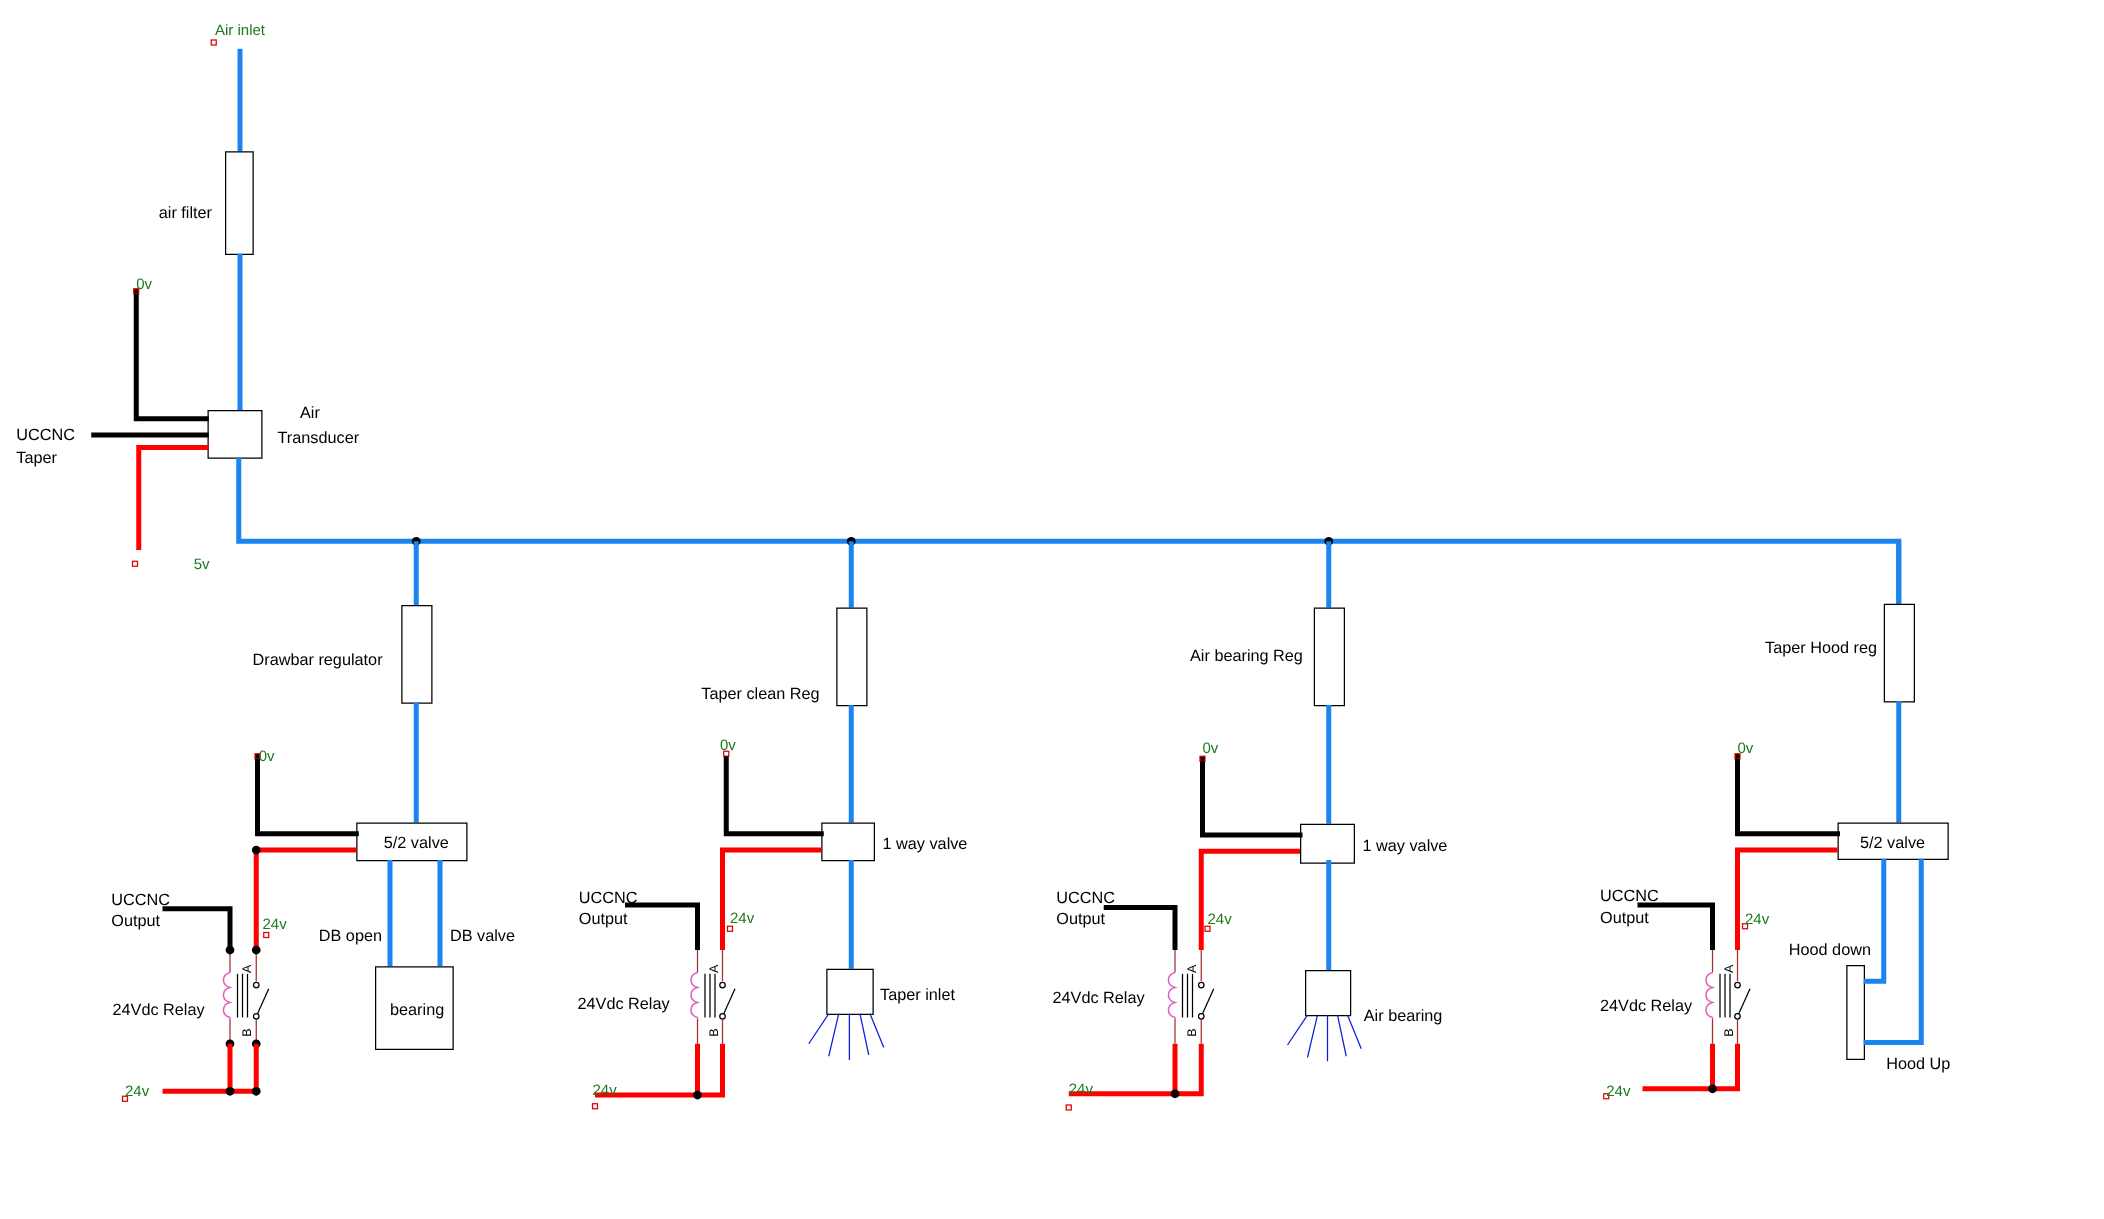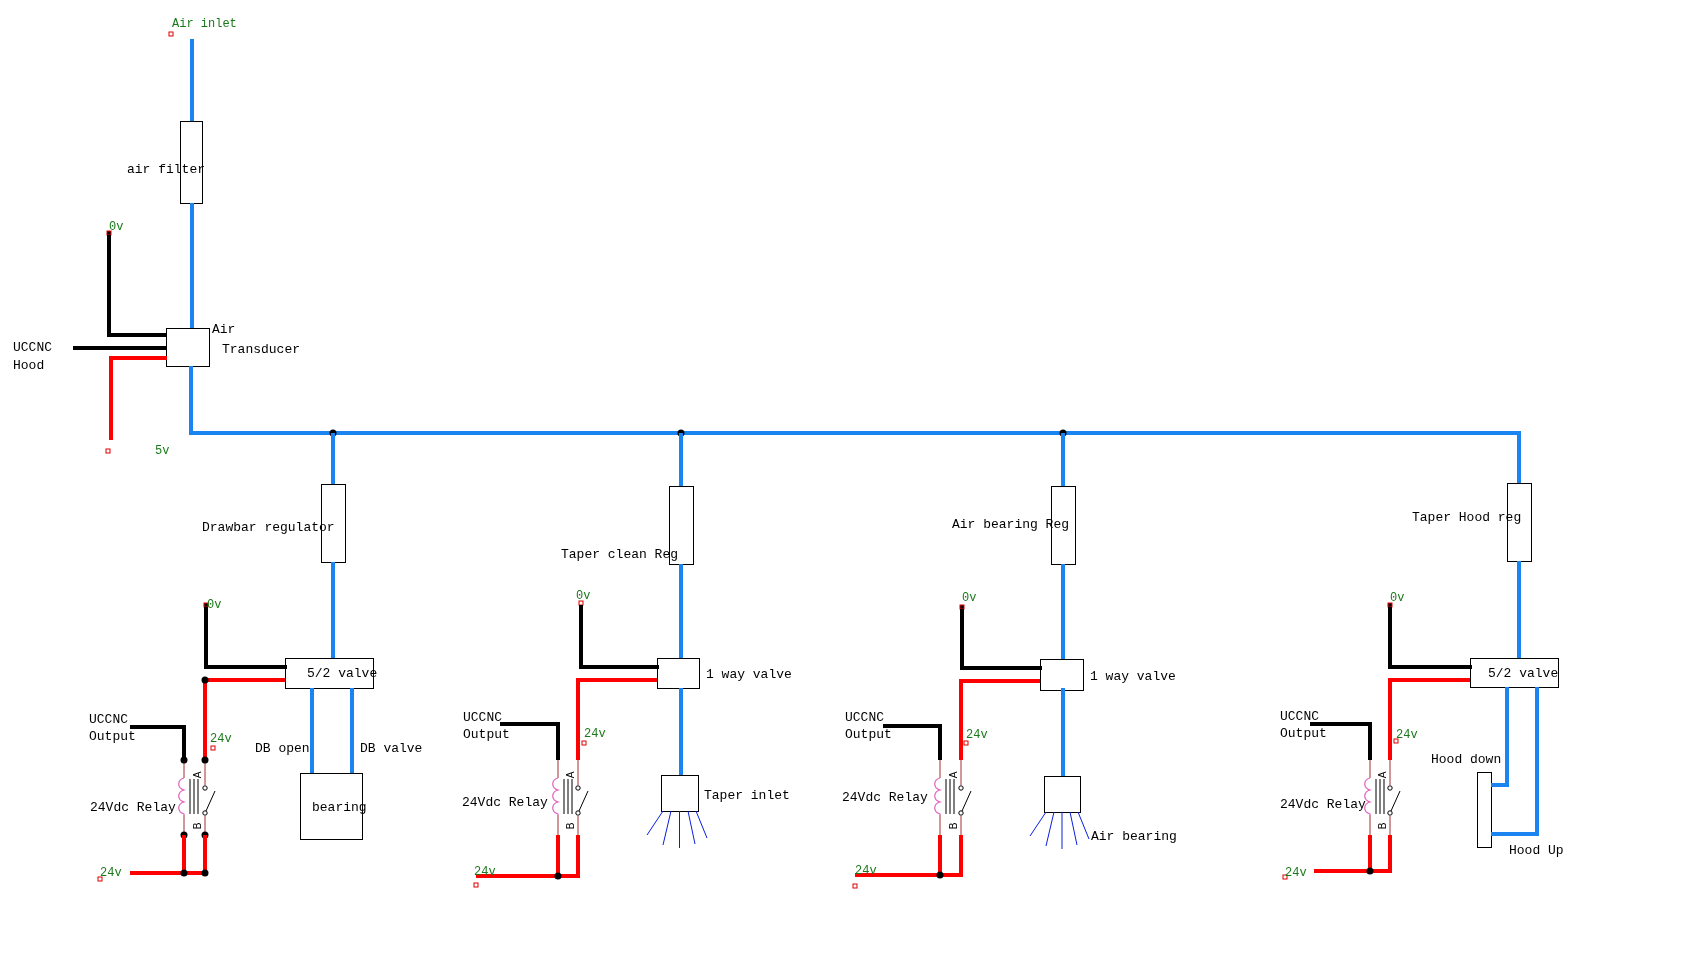--- a/index.html
+++ b/index.html
@@ -1,18 +1,18 @@
 <!DOCTYPE html>
 <html><head>
 <meta charset="utf-8">
 <style>
   html, body { margin: 0; padding: 0; background: #ffffff; }
   body { width: 1683px; height: 975px; overflow: hidden; position: relative; }
   #diagram { position: absolute; left: 0; top: 0; width: 1683px; height: 975px; }
-  .lbl { position: absolute; font-family: Liberation Mono, monospace; font-size: 13px; color: #000; white-space: nowrap; line-height: 15px; text-align: center; }
+  .lbl { position: absolute; font-family: Liberation Sans, sans-serif; font-size: 13px; color: #000; white-space: nowrap; line-height: 15px; text-align: center; }
   .lbl.green { color: #1a7a1a; font-size: 12px; }
 </style>
 </head>
 <body>
 
 <svg id="diagram" xmlns="http://www.w3.org/2000/svg" width="1683" height="975" viewBox="0 0 1683 975">
     <rect x="169" y="32" width="4" height="4" fill="#fff" stroke="#e00000" stroke-width="1"></rect>
     <line x1="192" y1="39" x2="192" y2="121" stroke="#1a84f0" stroke-width="4"></line>
     <rect x="180.5" y="121.5" width="22" height="82" fill="#fff" stroke="#000" stroke-width="1"></rect>
     <line x1="192" y1="203" x2="192" y2="328" stroke="#1a84f0" stroke-width="4"></line>
@@ -153,26 +153,26 @@
     <line x1="1062" y1="812" x2="1062" y2="849" stroke="#0a1ee0" stroke-width="1"></line>
     <line x1="1070" y1="812" x2="1077" y2="845" stroke="#0a1ee0" stroke-width="1"></line>
     <line x1="1078" y1="812" x2="1089" y2="839" stroke="#0a1ee0" stroke-width="1"></line>
     <rect x="1477.5" y="772.5" width="14" height="75" fill="#fff" stroke="#000" stroke-width="1"></rect>
     <polyline points="1507,687 1507,785 1491,785" fill="none" stroke="#1a84f0" stroke-width="4" stroke-linejoin="miter" stroke-linecap="butt"></polyline>
     <polyline points="1537,687 1537,834 1491,834" fill="none" stroke="#1a84f0" stroke-width="4" stroke-linejoin="miter" stroke-linecap="butt"></polyline>
   </svg>
 
 <div class="lbl green" style="left:172px;top:17px;">Air inlet</div>
 <div class="lbl" style="left:127px;top:162px;">air filter</div>
-<div class="lbl" style="left:212px;top:322px;">Air</div>
+<div class="lbl" style="left:240px;top:322px;">Air</div>
 <div class="lbl" style="left:222px;top:342px;">Transducer</div>
 <div class="lbl green" style="left:109px;top:220px;">0v</div>
 <div class="lbl green" style="left:108px;top:444px;margin-left:47px;">5v</div>
 <div class="lbl" style="left:13px;top:340px;">UCCNC</div>
-<div class="lbl" style="left:13px;top:358px;">Hood</div>
+<div class="lbl" style="left:13px;top:358px;">Taper</div>
 
 <div class="lbl" style="left:202px;top:520px;">Drawbar regulator</div>
 <div class="lbl" style="left:307px;top:666px;">5/2 valve</div>
 <div class="lbl green" style="left:207px;top:598px;">0v</div>
 <div class="lbl green" style="left:210px;top:732px;">24v</div>
 <div class="lbl green" style="left:100px;top:866px;">24v</div>
 <div class="lbl" style="left:89px;top:712px;">UCCNC</div>
 <div class="lbl" style="left:89px;top:729px;">Output</div>
 <div class="lbl" style="left:90px;top:800px;">24Vdc Relay</div>
 <div class="lbl" style="left:255px;top:741px;">DB open</div>
@@ -190,21 +190,21 @@
 <div class="lbl" style="left:704px;top:788px;">Taper inlet</div>
 
 <div class="lbl" style="left:952px;top:517px;">Air bearing Reg</div>
 <div class="lbl" style="left:1090px;top:669px;">1 way valve</div>
 <div class="lbl green" style="left:962px;top:591px;">0v</div>
 <div class="lbl green" style="left:966px;top:728px;">24v</div>
 <div class="lbl green" style="left:855px;top:864px;">24v</div>
 <div class="lbl" style="left:845px;top:710px;">UCCNC</div>
 <div class="lbl" style="left:845px;top:727px;">Output</div>
 <div class="lbl" style="left:842px;top:790px;">24Vdc Relay</div>
-<div class="lbl" style="left:1091px;top:829px;">Air bearing</div>
+<div class="lbl" style="left:1091px;top:805px;">Air bearing</div>
 
 <div class="lbl" style="left:1412px;top:510px;">Taper Hood reg</div>
 <div class="lbl" style="left:1488px;top:666px;">5/2 valve</div>
 <div class="lbl green" style="left:1390px;top:591px;">0v</div>
 <div class="lbl green" style="left:1396px;top:728px;">24v</div>
 <div class="lbl green" style="left:1285px;top:866px;">24v</div>
 <div class="lbl" style="left:1280px;top:709px;">UCCNC</div>
 <div class="lbl" style="left:1280px;top:726px;">Output</div>
 <div class="lbl" style="left:1280px;top:797px;">24Vdc Relay</div>
 <div class="lbl" style="left:1431px;top:752px;">Hood down</div>

